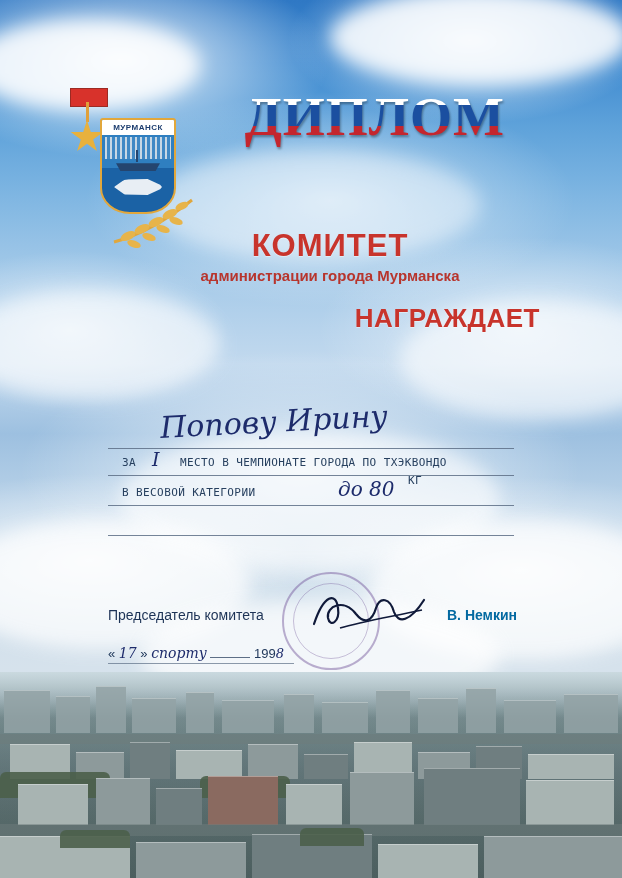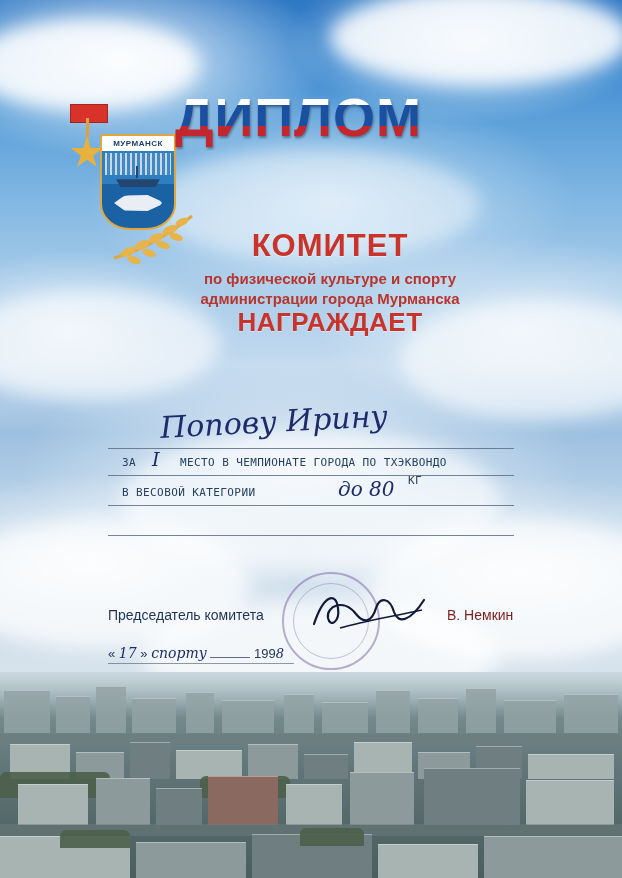--- a/index.html
+++ b/index.html
@@ -85,40 +85,40 @@
     background: #6d7c7b;
   }
 
   
   .title-wrap {
     position: absolute;
     left: 175px; top: 86px;
     width: 330px; height: 62px;
   }
   .title-text {
-    font-family: Liberation Sans, sans-serif;
+    font-family: Liberation Serif, serif;
     font-weight: bold;
     font-size: 54px;
     letter-spacing: 1px;
     line-height: 62px;
-    text-align: left;
+    text-align: right;
     color: #ffffff;
     background-image: linear-gradient(180deg,
       #ffffff 0%, #ffffff 30%,
       #1b4fa0 30%, #1b4fa0 64%,
       #c4262e 64%, #c4262e 100%);
     -webkit-background-clip: text;
     background-clip: text;
     color: transparent;
     text-shadow: none;
     filter: drop-shadow(1px 2px 1px rgba(0,0,0,0.35));
   }
 
   
-  .emblem { position: absolute; left: 62px; top: 104px; width: 130px; height: 150px; }
+  .emblem { position: absolute; left: 62px; top: 88px; width: 130px; height: 150px; }
   .emblem .flagbar {
     position: absolute; left: 8px; top: 0; width: 36px; height: 17px;
     background: #d8322b; border: 1px solid #9c2a23;
   }
   .emblem .flagpole {
     position: absolute; left: 24px; top: 14px; width: 3px; height: 20px; background: #e0a03a;
   }
   .emblem .star {
     position: absolute; left: 8px; top: 32px; width: 34px; height: 34px;
     background: #e8b13d;
@@ -170,22 +170,23 @@
     font-size: 31px; font-weight: bold; color: #c8342c; letter-spacing: 1px;
     text-shadow: 0 1px 0 rgba(255,255,255,0.4);
   }
   .committee .l2 {
     font-size: 15px; font-weight: bold; color: #b7352d; margin-top: 6px;
   }
   .committee .l3 {
     font-size: 15px; font-weight: bold; color: #b7352d; margin-top: 3px;
   }
   .committee .l4 {
-    font-size: 26px; font-weight: bold; color: #c8342c; letter-spacing: 0.5px; margin-top: 0;
+    font-size: 26px; font-weight: bold; color: #c8342c; letter-spacing: 0.5px; margin-top: 19px;
     text-shadow: 0 1px 0 rgba(255,255,255,0.4);
+    text-align: right;
   }
 
   
   .rule {
     position: absolute;
     height: 1px;
     background: #5d6f86;
     opacity: 0.85;
   }
   .hand {
@@ -204,21 +205,21 @@
 
   .sig-line {
     position: absolute;
     left: 108px; top: 607px;
     font-size: 14px; color: #1d3356;
     font-family: "Liberation Sans", sans-serif;
   }
   .sig-name {
     position: absolute;
     left: 447px; top: 607px;
-    font-size: 14px; color: #7f1d1d;
+    font-size: 14px; color: #0369a1; font-weight: bold;
   }
   .signature {
     position: absolute; left: 310px; top: 588px; width: 120px; height: 46px;
     color: #101a3a;
   }
   .stamp {
     position: absolute; left: 282px; top: 572px; width: 94px; height: 94px;
     border: 2px solid rgba(110,80,150,0.45);
     border-radius: 50%;
   }
@@ -327,21 +328,20 @@
       </g>
     </svg>
   </div>
 
   <div class="title-wrap">
     <div class="title-text">ДИПЛОМ</div>
   </div>
 
   <div class="committee">
     <div class="l1">КОМИТЕТ</div>
-    <div class="l2">по физической культуре и спорту</div>
     <div class="l3">администрации города Мурманска</div>
     <div class="l4">НАГРАЖДАЕТ</div>
   </div>
 
   <div class="rule" style="left:108px; top:448px; width:406px;"></div>
   <div class="hand" style="left:160px; top:404px; font-size:30px; transform:rotate(-3deg);">Попову Ирину</div>
 
   <div class="printed" style="left:122px; top:456px;">ЗА</div>
   <div class="hand" style="left:152px; top:448px; font-size:19px;">I</div>
   <div class="printed" style="left:180px; top:456px;">МЕСТО В ЧЕМПИОНАТЕ ГОРОДА ПО ТХЭКВОНДО</div>

